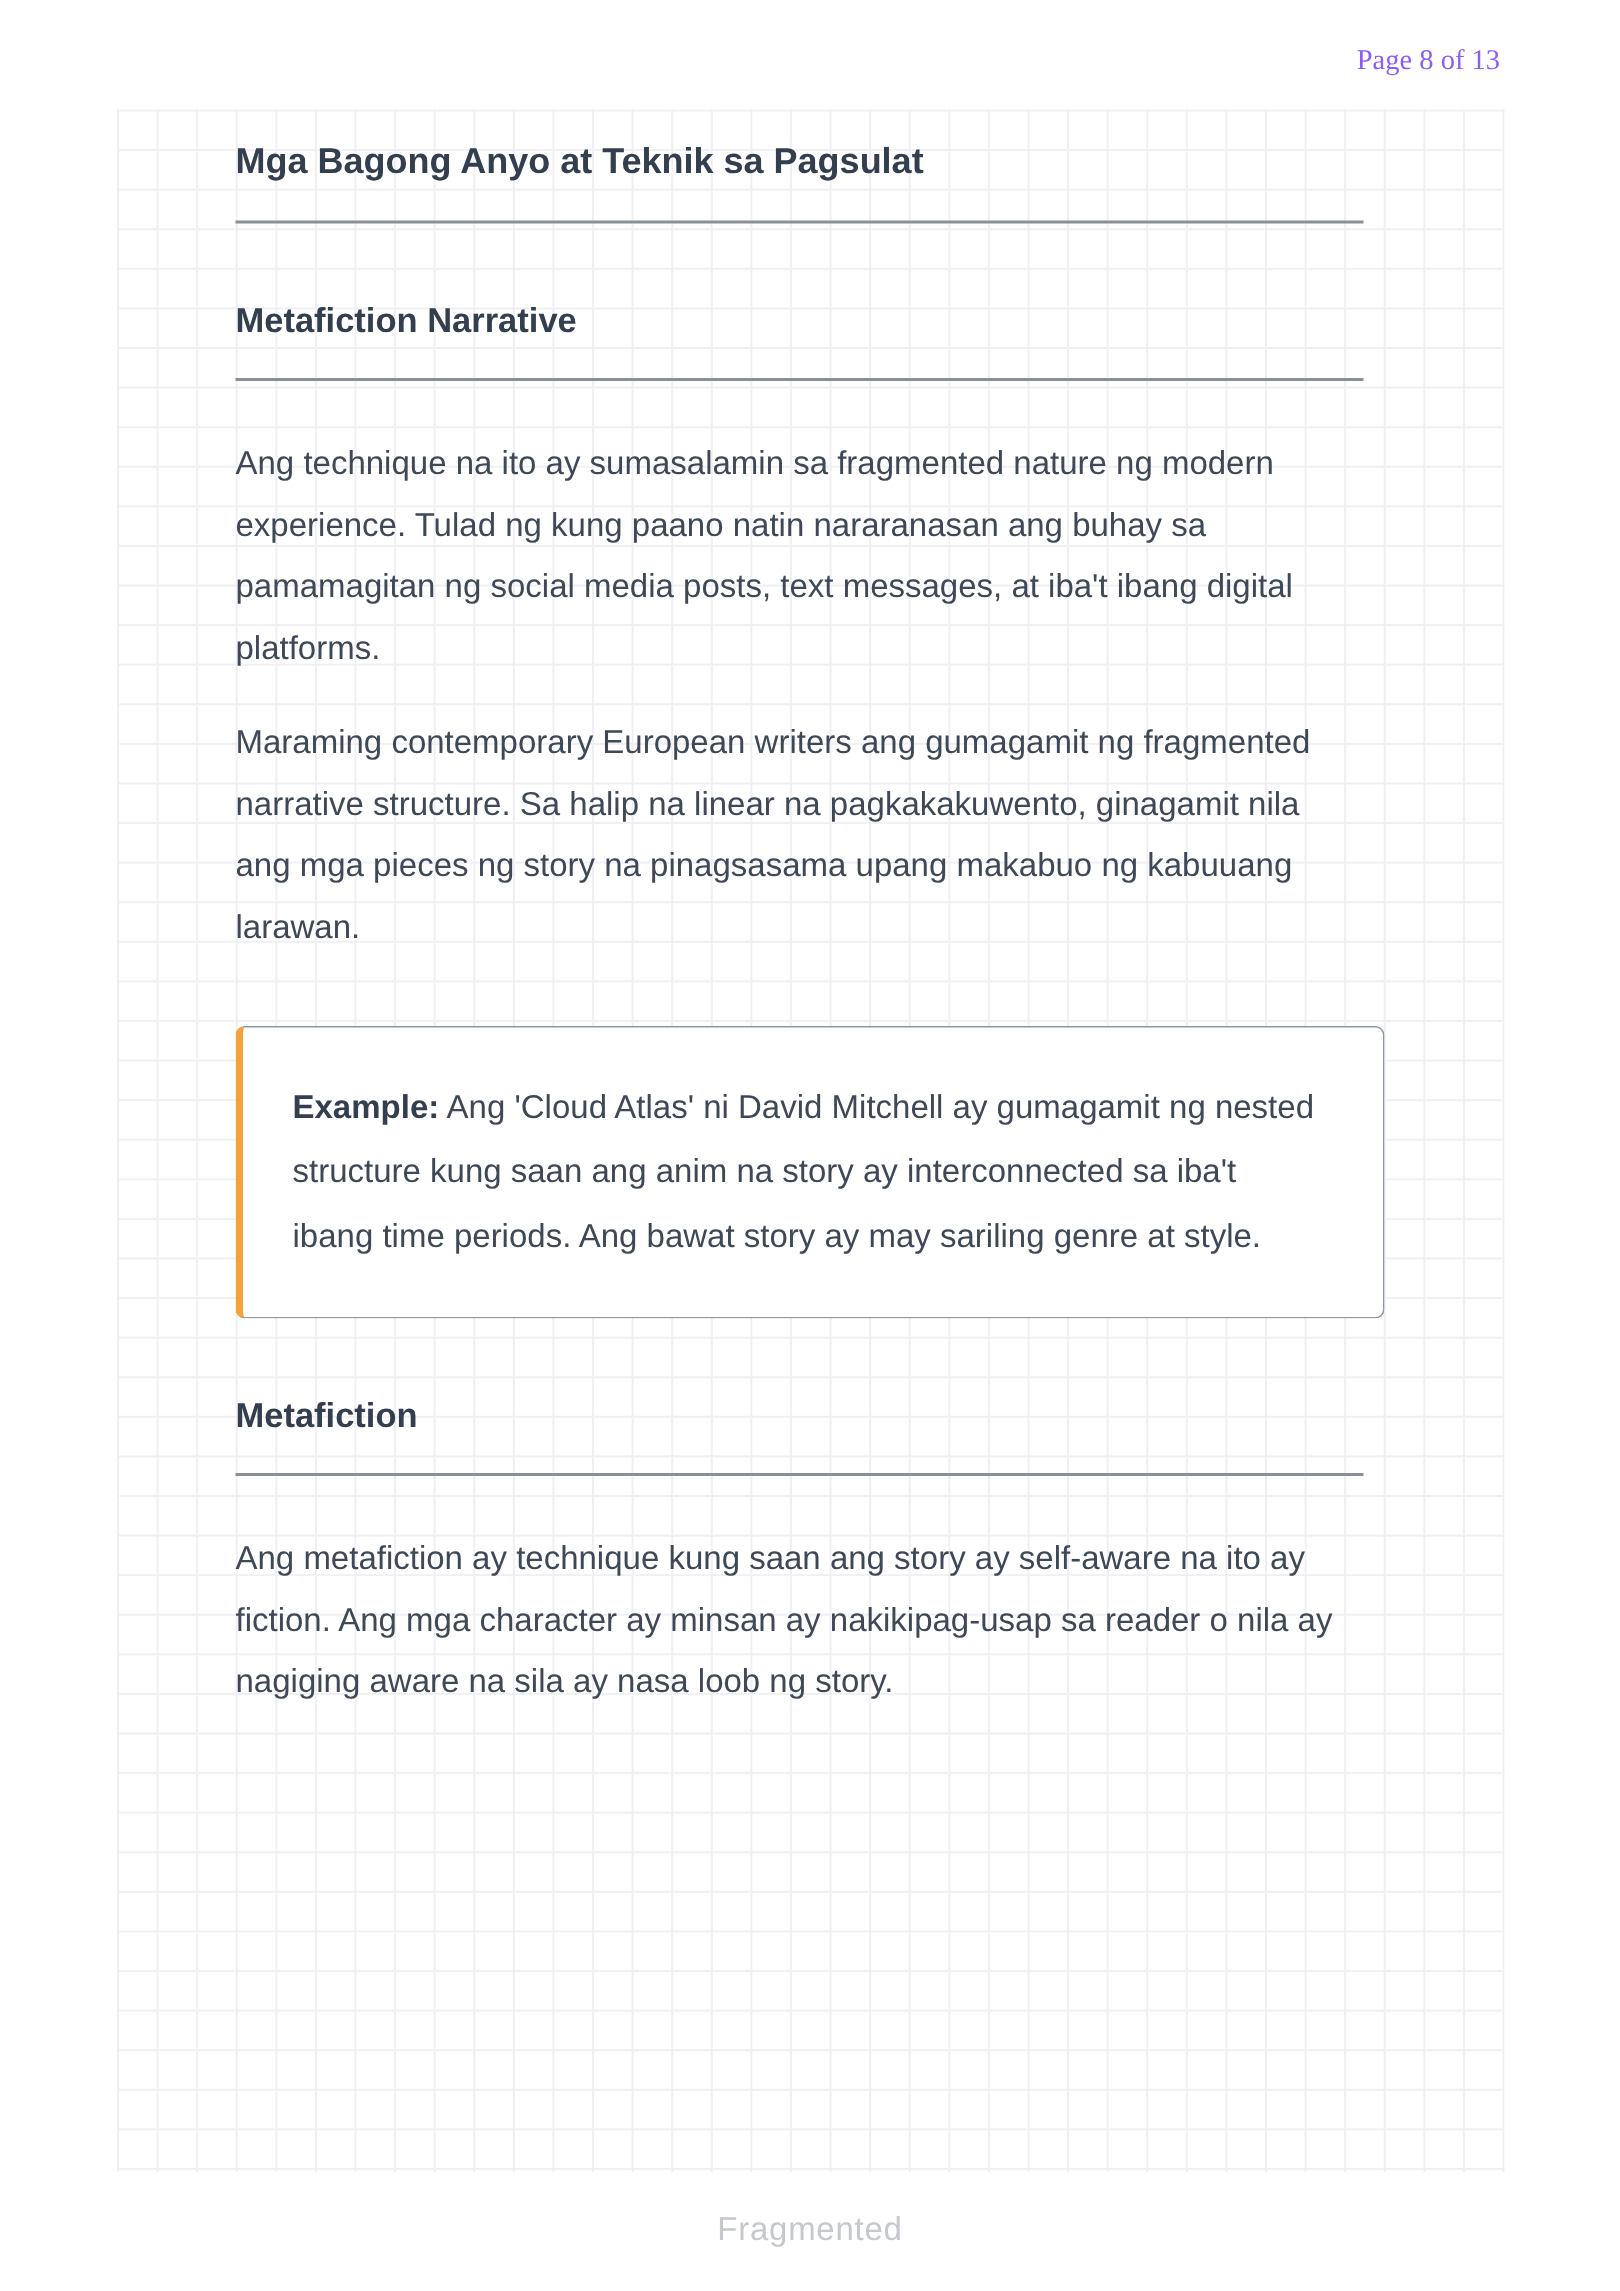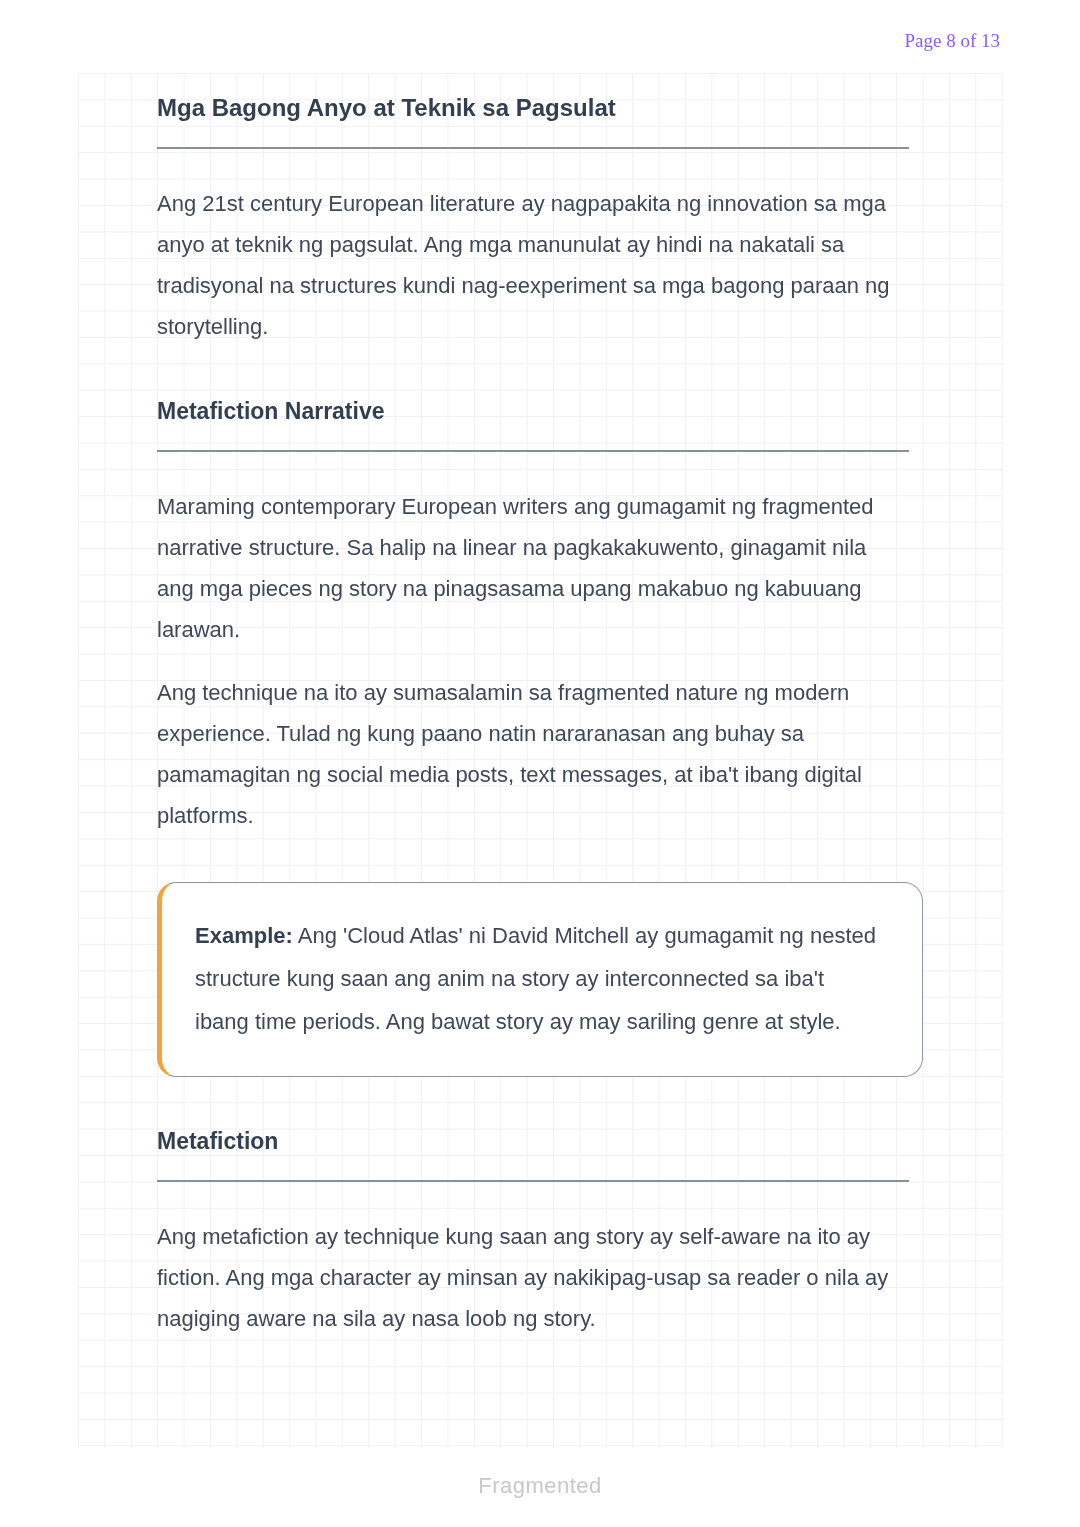--- a/index.html
+++ b/index.html
@@ -71,21 +71,21 @@
   }
   p.body-para + p.body-para {
     margin-top: 22px;
   }
   .example-callout {
     margin-top: 46px;
     box-sizing: border-box;
     width: 766px;
     border: 1px solid #8d97a3;
     border-left: 5px solid #f2a33c;
-    border-radius: 19px;
+    border-radius: 6px;
     padding: 31px 38px 33px 33px;
     background: #ffffff;
     line-height: 43px;
   }
   .example-callout p {
     margin: 0;
   }
   .example-label {
     font-weight: 700;
     color: #333e4f;
@@ -106,27 +106,26 @@
 
 <div class="grid-sheet"></div>
 
 <div class="page-indicator">Page 8 of 13</div>
 
 <div class="content">
 
   <h1 class="doc-title">Mga Bagong Anyo at Teknik sa Pagsulat</h1>
   <hr class="rule">
 
-  <p class="body-para">Ang 21st century European literature ay nagpapakita ng innovation sa mga anyo at teknik ng pagsulat. Ang mga manunulat ay hindi na nakatali sa tradisyonal na structures kundi nag-eexperiment sa mga bagong paraan ng storytelling.</p>
 
   <h2 class="section-heading">Metafiction Narrative</h2>
   <hr class="rule">
 
+  <p class="body-para">Ang technique na ito ay sumasalamin sa fragmented nature ng modern experience. Tulad ng kung paano natin nararanasan ang buhay sa pamamagitan ng social media posts, text messages, at iba't ibang digital platforms.</p>
   <p class="body-para">Maraming contemporary European writers ang gumagamit ng fragmented narrative structure. Sa halip na linear na pagkakakuwento, ginagamit nila ang mga pieces ng story na pinagsasama upang makabuo ng kabuuang larawan.</p>
-  <p class="body-para">Ang technique na ito ay sumasalamin sa fragmented nature ng modern experience. Tulad ng kung paano natin nararanasan ang buhay sa pamamagitan ng social media posts, text messages, at iba't ibang digital platforms.</p>
 
   <div class="example-callout">
     <p><span class="example-label">Example:</span><span> Ang 'Cloud Atlas' ni David Mitchell ay gumagamit ng nested structure kung saan ang anim na story ay interconnected sa iba't ibang time periods. Ang bawat story ay may sariling genre at style.</span></p>
   </div>
 
   <h2 class="section-heading">Metafiction</h2>
   <hr class="rule">
 
   <p class="body-para">Ang metafiction ay technique kung saan ang story ay self-aware na ito ay fiction. Ang mga character ay minsan ay nakikipag-usap sa reader o nila ay nagiging aware na sila ay nasa loob ng story.</p>
 

